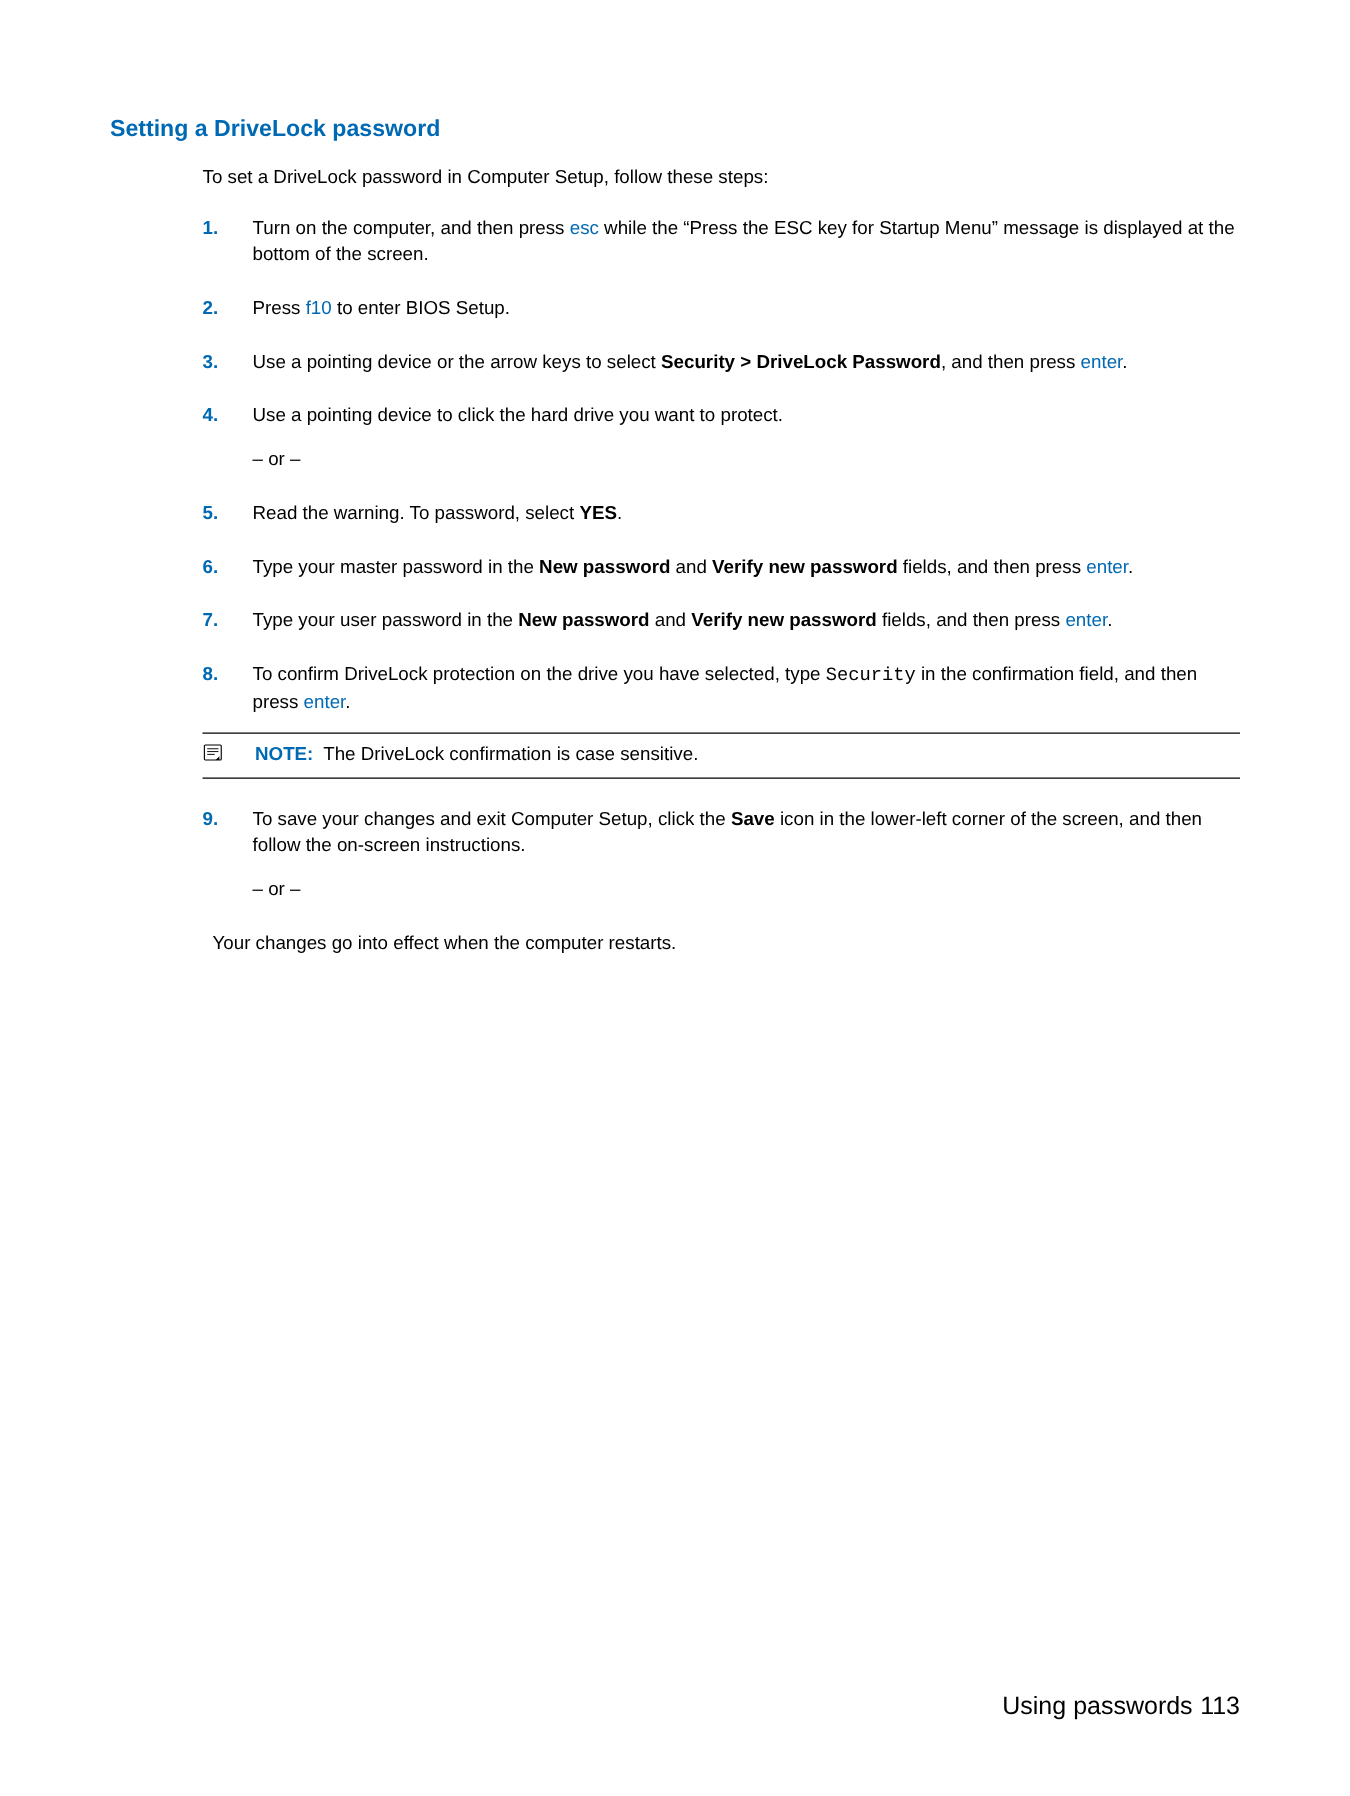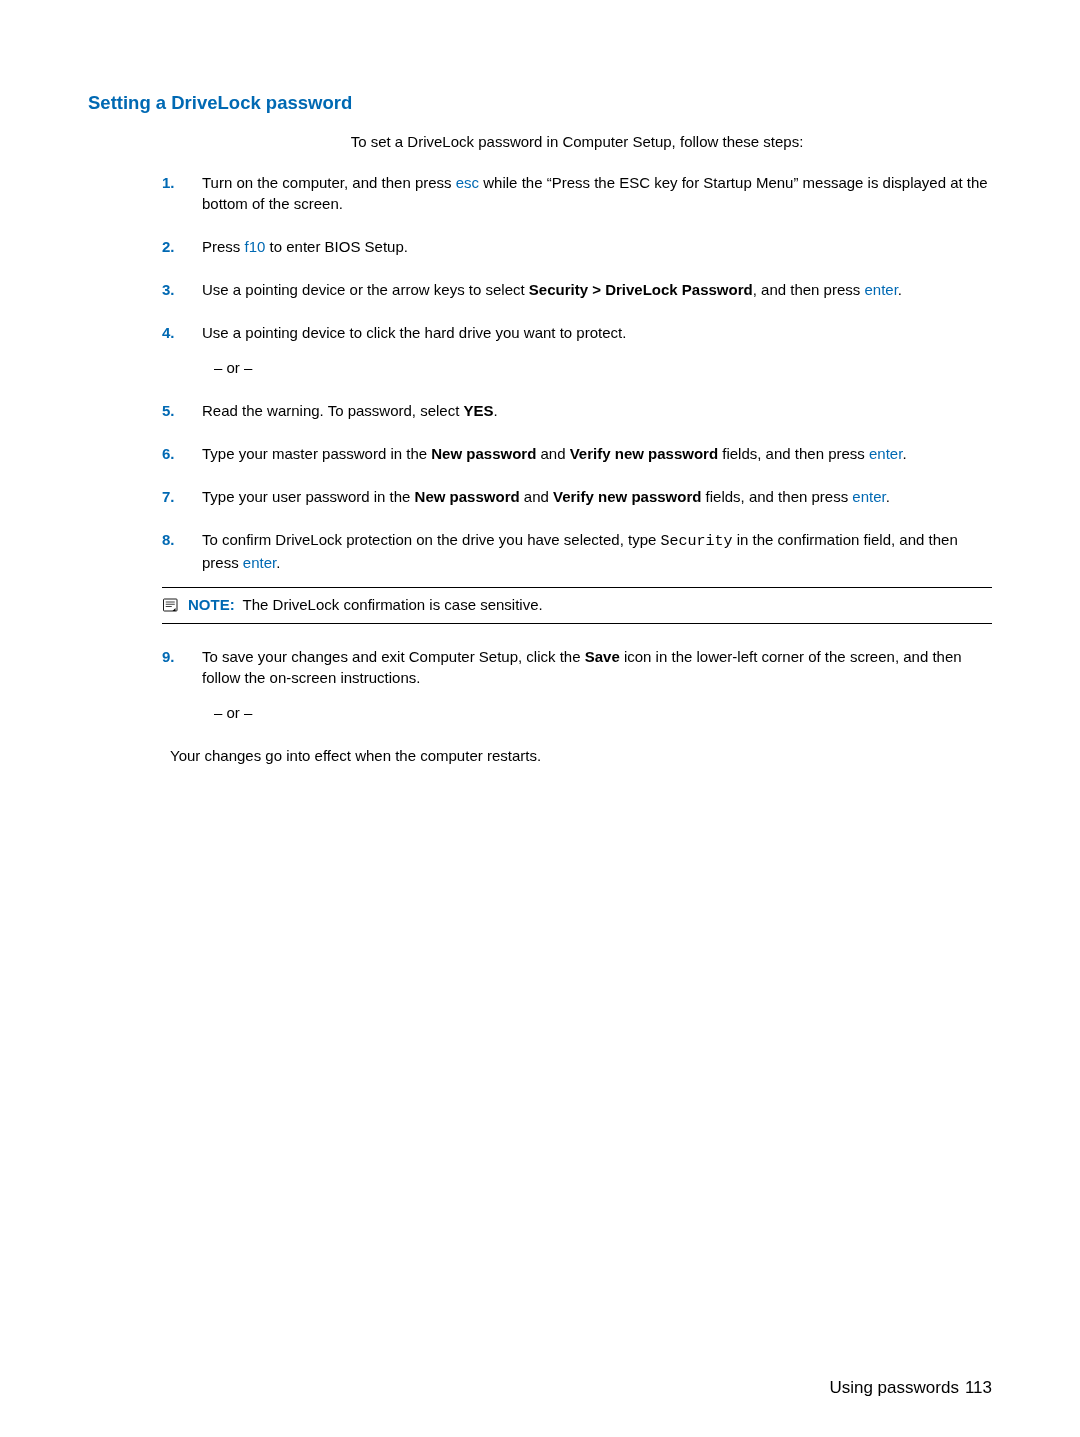--- a/index.html
+++ b/index.html
@@ -23,21 +23,20 @@
   .heading {
     color: #0069b3;
     font-weight: bold;
     font-size: 18.5px;
     margin-bottom: 18px;
   }
   .intro {
     margin-left: 74px;
     margin-bottom: 20px;
     line-height: 1.35;
-    text-align: center;
   }
   ol.steps {
     margin: 0 0 0 74px;
     padding: 0;
     list-style: none;
   }
   ol.steps > li {
     position: relative;
     padding-left: 40px;
     margin-bottom: 22px;
@@ -47,58 +46,58 @@
     position: absolute;
     left: 0;
     top: 0;
     color: #0069b3;
     font-weight: bold;
   }
   .key {
     color: #0069b3;
   }
   .or {
-    margin: 14px 12px;
+    margin: 14px 0;
   }
   .mono {
     font-family: "Courier New", Courier, monospace;
   }
   .note-block {
     margin: 6px 0 6px 40px;
     border-top: 1px solid #000;
     border-bottom: 1px solid #000;
     padding: 6px 0 8px 0;
     position: relative;
   }
   .note-block .note-inner {
     display: flex;
-    align-items: center;
-    gap: 8px;
+    align-items: flex-start;
+    gap: 24px;
   }
   .note-icon {
     flex: 0 0 auto;
     width: 18px;
     height: 16px;
     margin-top: 1px;
   }
   .note-label {
     color: #0069b3;
     font-weight: bold;
     margin-right: 4px;
   }
   .closing {
     margin-left: 82px;
     margin-top: 6px;
     line-height: 1.4;
   }
   .footer {
     position: absolute;
-    bottom: 39px;
+    bottom: 60px;
     right: 88px;
-    font-size: 17px;
+    font-size: 20px;
   }
   .footer .pgnum {
     margin-left: 6px;
   }
 </style>
 </head>
 <body>
 
 <div class="page">
 

